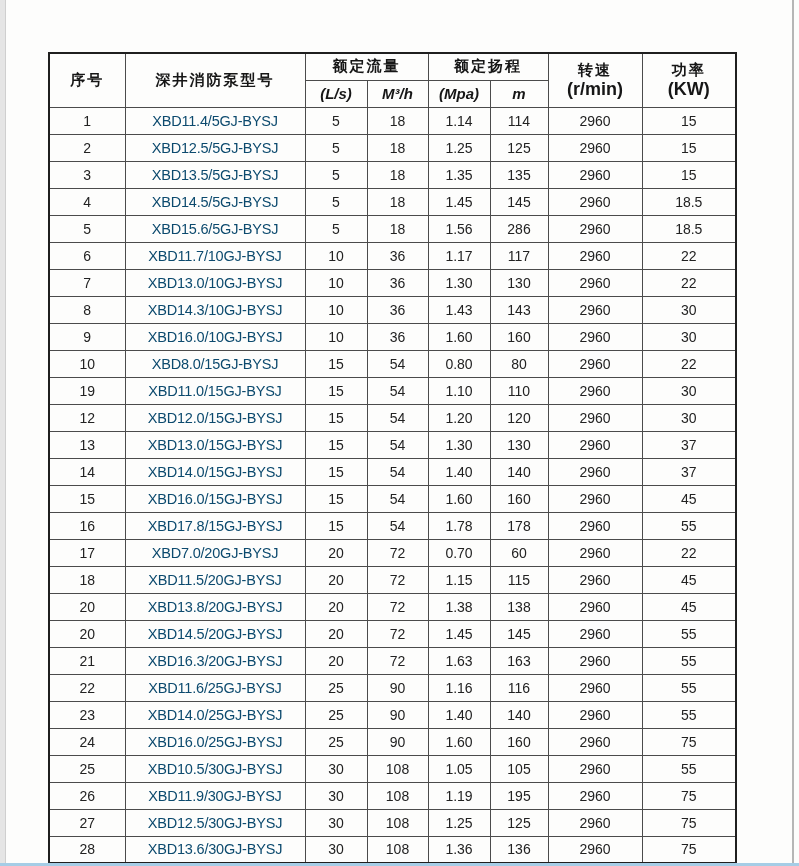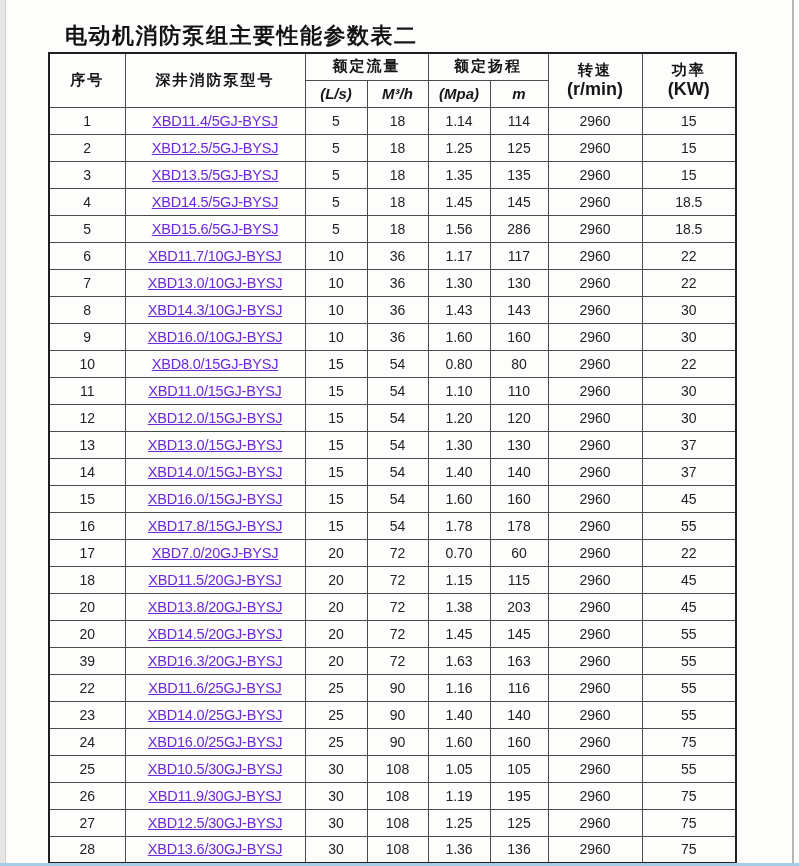--- a/index.html
+++ b/index.html
@@ -47,33 +47,32 @@
   }
   .params thead tr{height:27px;}
   .params thead th.unit{letter-spacing:0;font-size:15px;font-style:italic;}
   .params thead th .l2{display:block;letter-spacing:0;font-size:18px;margin-top:-1px;}
   .params thead th .l1{display:block;margin-bottom:-1px;font-family:Liberation Serif, serif;}
   .params tbody tr{height:27px;}
   .params tbody td{
     font-size:14px;color:#222222;
   }
   .params tbody td.model{
-    font-size:14.5px;letter-spacing:-0.2px;color:#6d28d9;text-decoration:underline;
+    font-size:14.5px;letter-spacing:-0.2px;color:#0c4a6e;
   }
 </style>
 </head>
 <body>
 
 <div class="page">
 
   <div class="edge-left"></div>
   <div class="edge-right"></div>
   <div class="edge-bottom"></div>
 
-  <h1 class="title">电动机消防泵组主要性能参数表二</h1>
 
   <table class="params">
     <colgroup>
       <col style="width:76px">
       <col style="width:180px">
       <col style="width:62px">
       <col style="width:61px">
       <col style="width:62px">
       <col style="width:58px">
       <col style="width:94px">
@@ -196,21 +195,21 @@
           <td>10</td>
           <td class="model">XBD8.0/15GJ-BYSJ</td>
           <td>15</td>
           <td>54</td>
           <td>0.80</td>
           <td>80</td>
           <td>2960</td>
           <td>22</td>
         </tr>
         <tr>
-          <td>11</td>
+          <td>19</td>
           <td class="model">XBD11.0/15GJ-BYSJ</td>
           <td>15</td>
           <td>54</td>
           <td>1.10</td>
           <td>110</td>
           <td>2960</td>
           <td>30</td>
         </tr>
         <tr>
           <td>12</td>
@@ -281,36 +280,36 @@
           <td>115</td>
           <td>2960</td>
           <td>45</td>
         </tr>
         <tr>
           <td>20</td>
           <td class="model">XBD13.8/20GJ-BYSJ</td>
           <td>20</td>
           <td>72</td>
           <td>1.38</td>
-          <td>203</td>
+          <td>138</td>
           <td>2960</td>
           <td>45</td>
         </tr>
         <tr>
           <td>20</td>
           <td class="model">XBD14.5/20GJ-BYSJ</td>
           <td>20</td>
           <td>72</td>
           <td>1.45</td>
           <td>145</td>
           <td>2960</td>
           <td>55</td>
         </tr>
         <tr>
-          <td>39</td>
+          <td>21</td>
           <td class="model">XBD16.3/20GJ-BYSJ</td>
           <td>20</td>
           <td>72</td>
           <td>1.63</td>
           <td>163</td>
           <td>2960</td>
           <td>55</td>
         </tr>
         <tr>
           <td>22</td>

